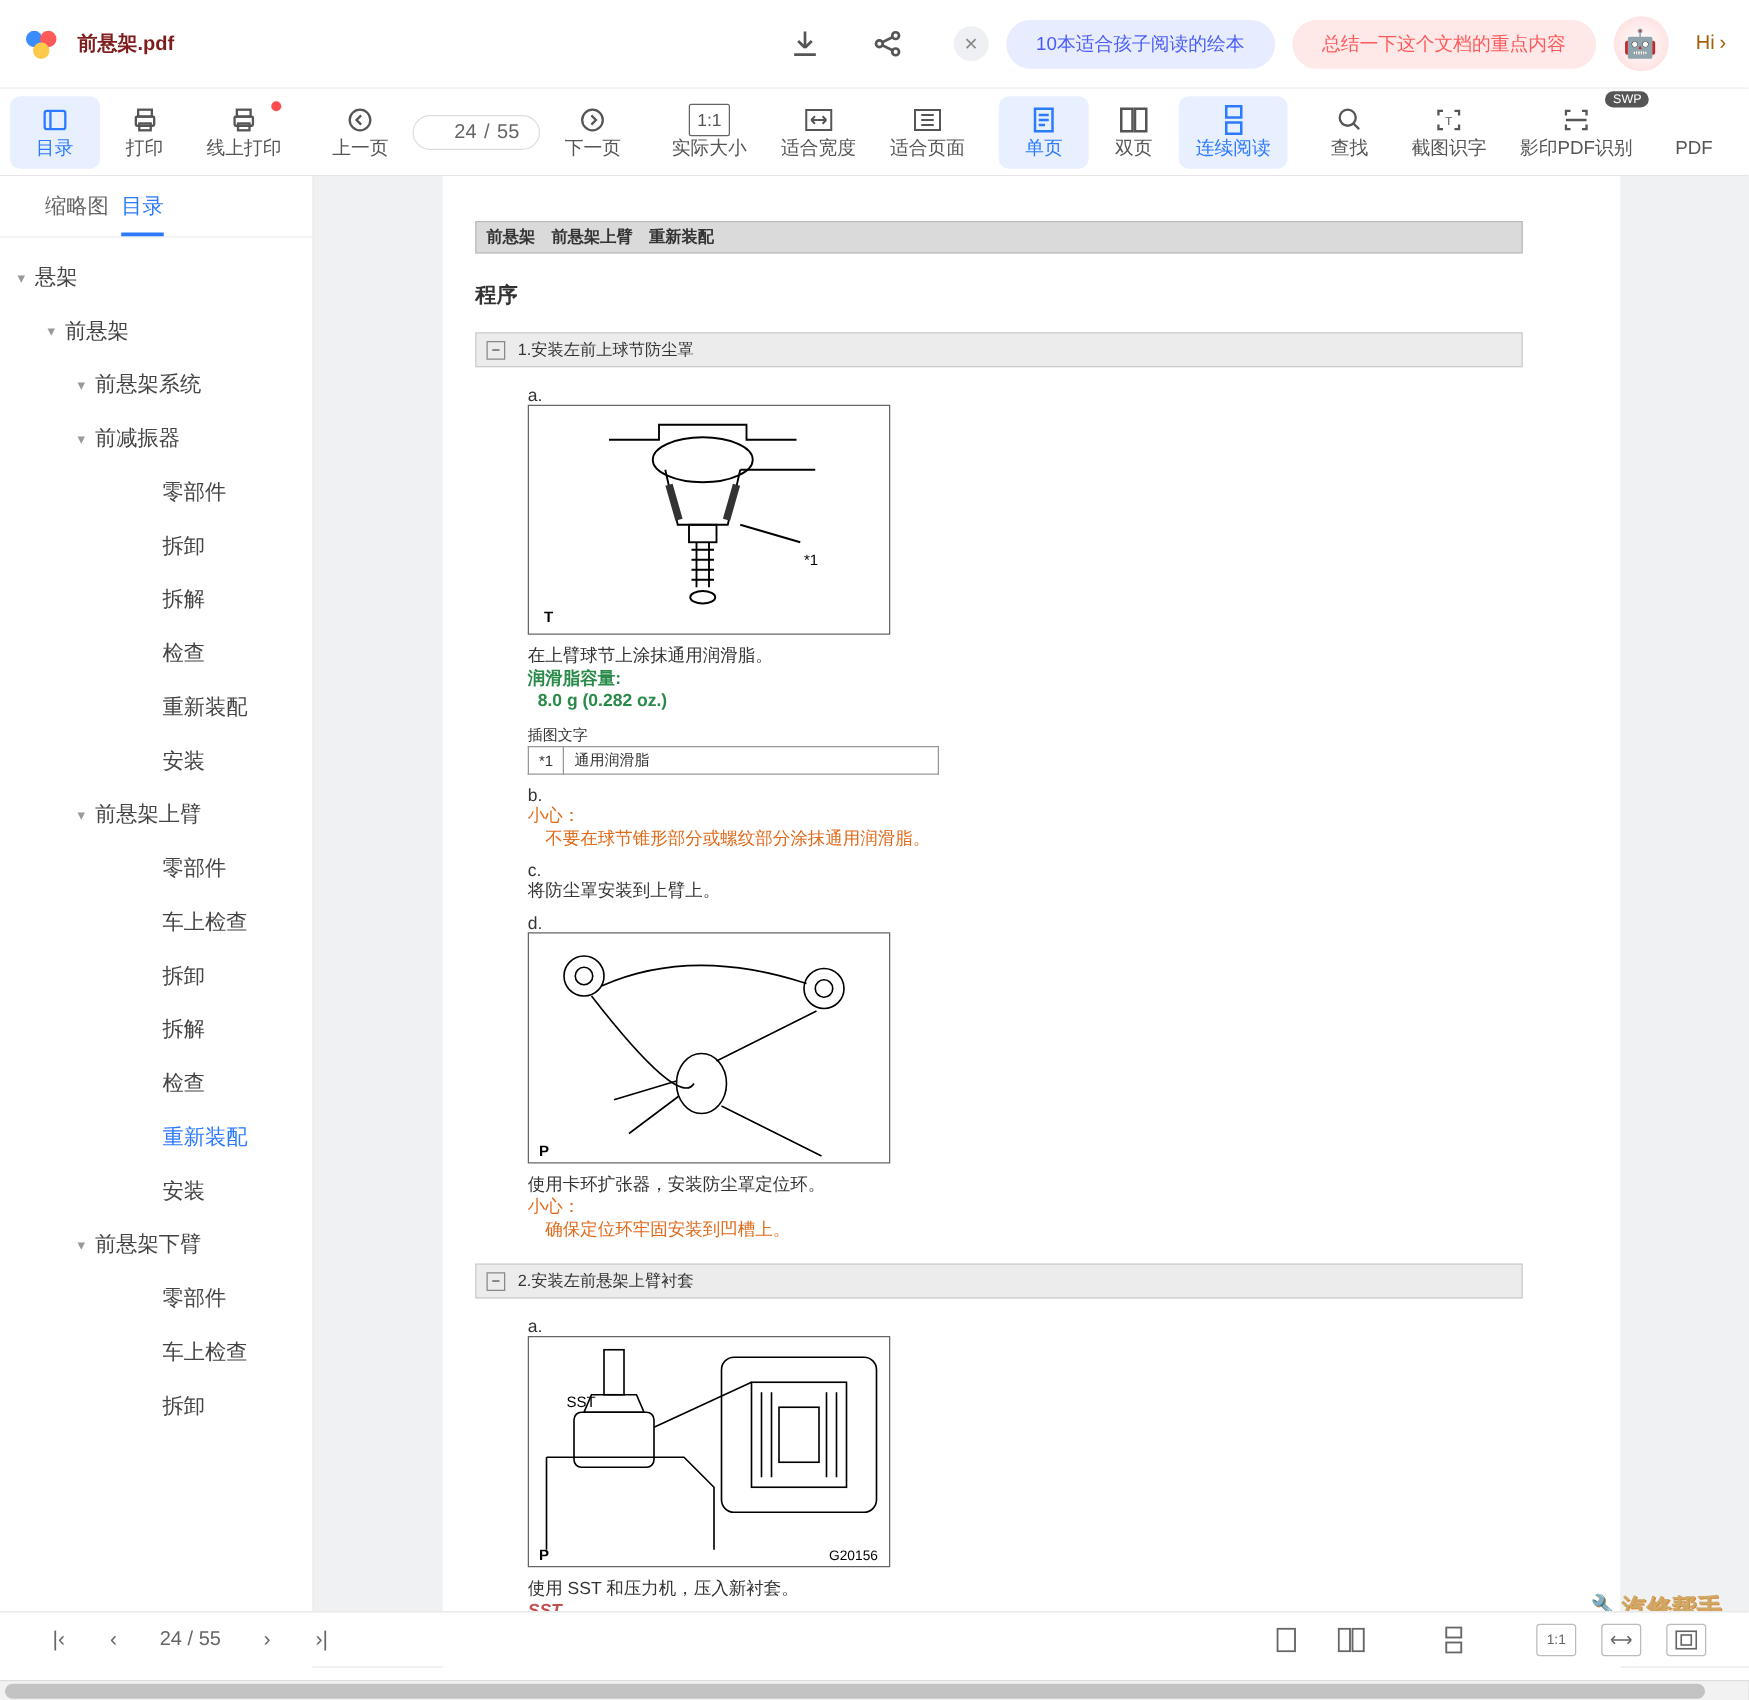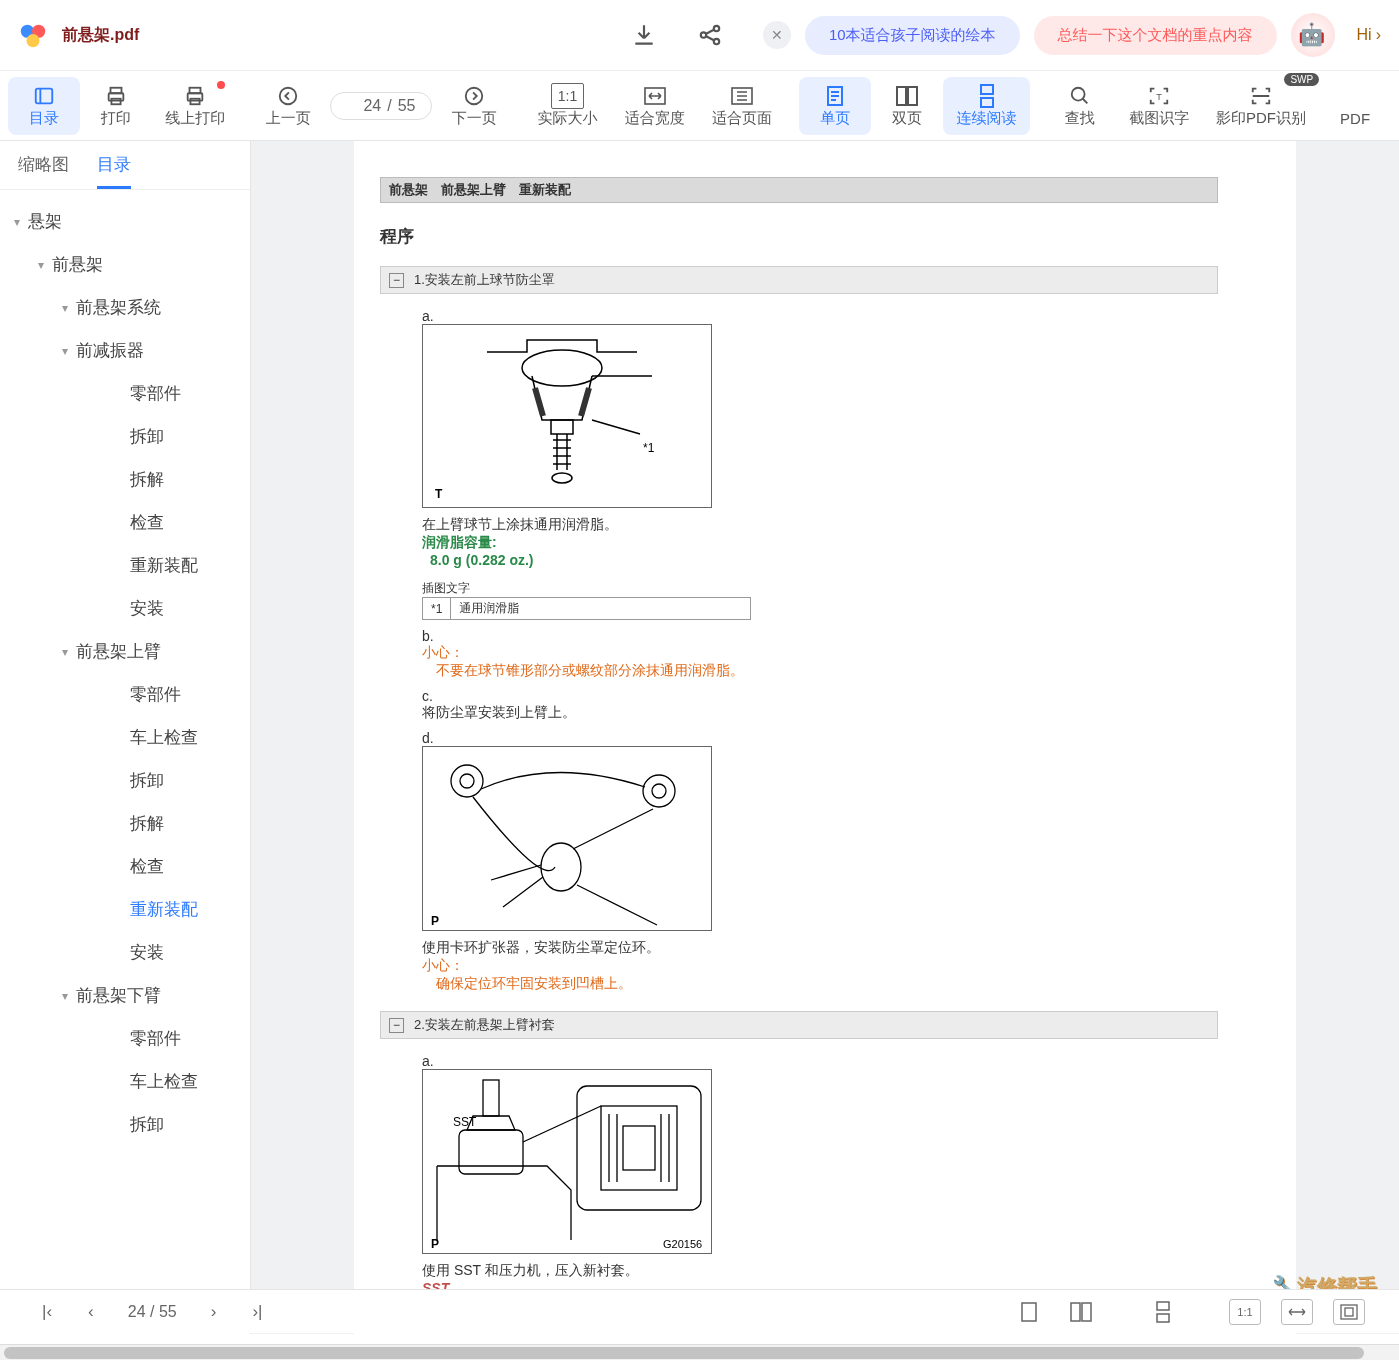--- a/index.html
+++ b/index.html
@@ -21,21 +21,21 @@
 .tb-btn.wide{width:90px}
 .tb-btn.active{background:#e8f0ff;color:#2c7aff}
 .tb-btn .ic{height:26px;display:flex;align-items:center;justify-content:center;font-size:20px}
 .tb-sep{width:14px}
 .page-input{display:flex;align-items:center;border:1px solid #ddd;border-radius:20px;padding:4px 16px;margin:0 6px;font-size:16px;color:#666}
 .page-input input{border:none;width:34px;text-align:right;font-size:16px;color:#666;outline:none}
 .red-dot{position:absolute;top:4px;right:14px;width:8px;height:8px;background:#ff4d4f;border-radius:50%}
 .swp-badge{position:absolute;top:-4px;right:0;background:#555;color:#fff;font-size:10px;border-radius:8px;padding:1px 6px}
 .main{display:flex;height:1193px}
 .sidebar{width:251px;border-right:1px solid #e5e5e5;background:#fff;overflow-y:auto}
-.side-tabs{display:flex;padding:12px 18px 0;gap:28px;border-bottom:1px solid #eee}
+.side-tabs{display:flex;padding:12px 36px 0;gap:10px;border-bottom:1px solid #eee}
 .side-tab{padding-bottom:10px;font-size:17px;color:#666;cursor:pointer}
 .side-tab.active{color:#2c7aff;border-bottom:3px solid #2c7aff}
 .tree{padding:10px 0}
 .tree-item{display:flex;align-items:center;padding:10px 10px 10px 0;font-size:17px;color:#444;cursor:pointer}
 .tree-item .arrow{width:22px;text-align:center;color:#999;font-size:12px}
 .tree-item.lvl0{padding-left:6px}
 .tree-item.lvl1{padding-left:30px}
 .tree-item.lvl2{padding-left:54px}
 .tree-item.lvl3{padding-left:108px}
 .tree-item.sel{color:#2c7aff}

